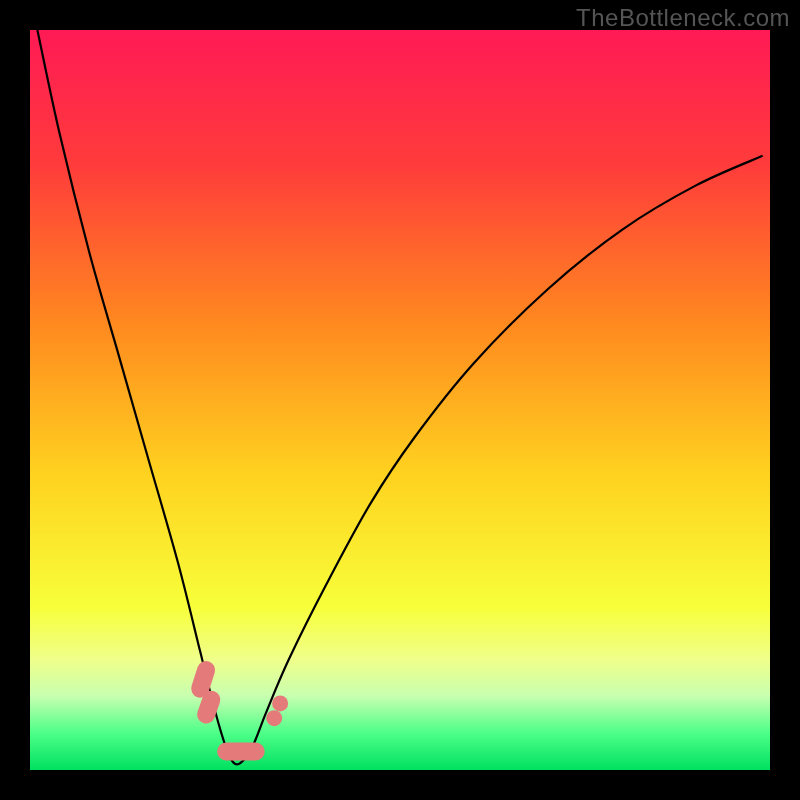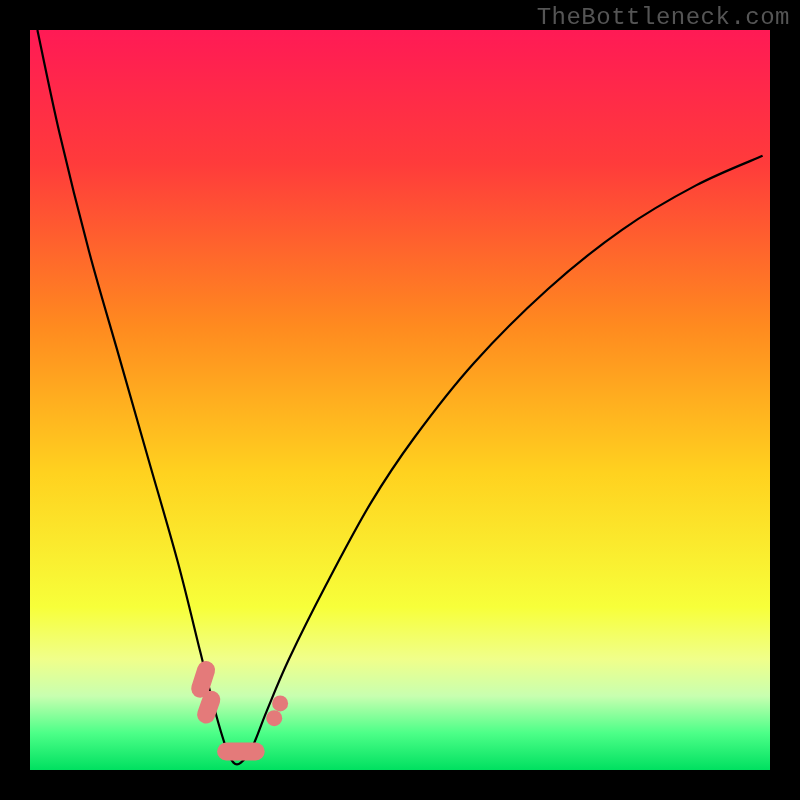--- a/index.html
+++ b/index.html
@@ -27,21 +27,20 @@
     height: 740px;
   }
   .watermark {
     position: absolute;
     top: 4px;
     right: 10px;
     color: #555;
     font-size: 24px;
     font-weight: 500;
     letter-spacing: 0.5px;
-    font-family: Liberation Mono, monospace;
   }
 </style>
 </head>
 <body>
 
 <div class="frame">
   <svg class="plot-area" viewBox="0 0 740 740" preserveAspectRatio="none">
     <defs>
       <linearGradient id="bg-grad" x1="0" y1="0" x2="0" y2="1">
           <stop offset="0%" stop-color="#ff1a55"></stop>

